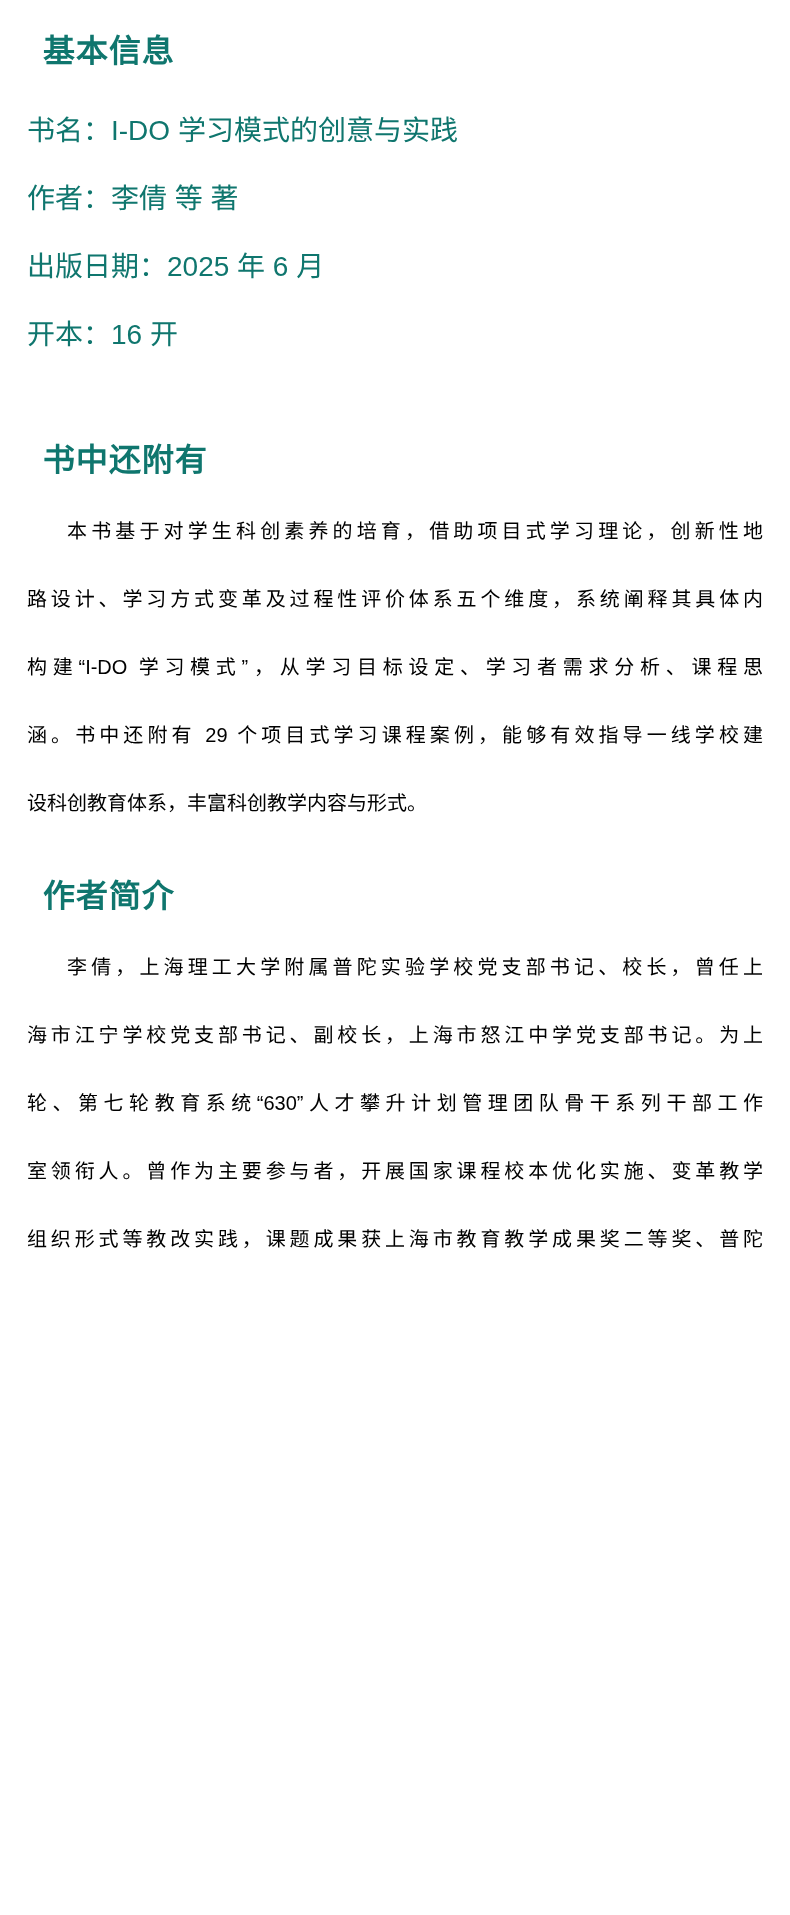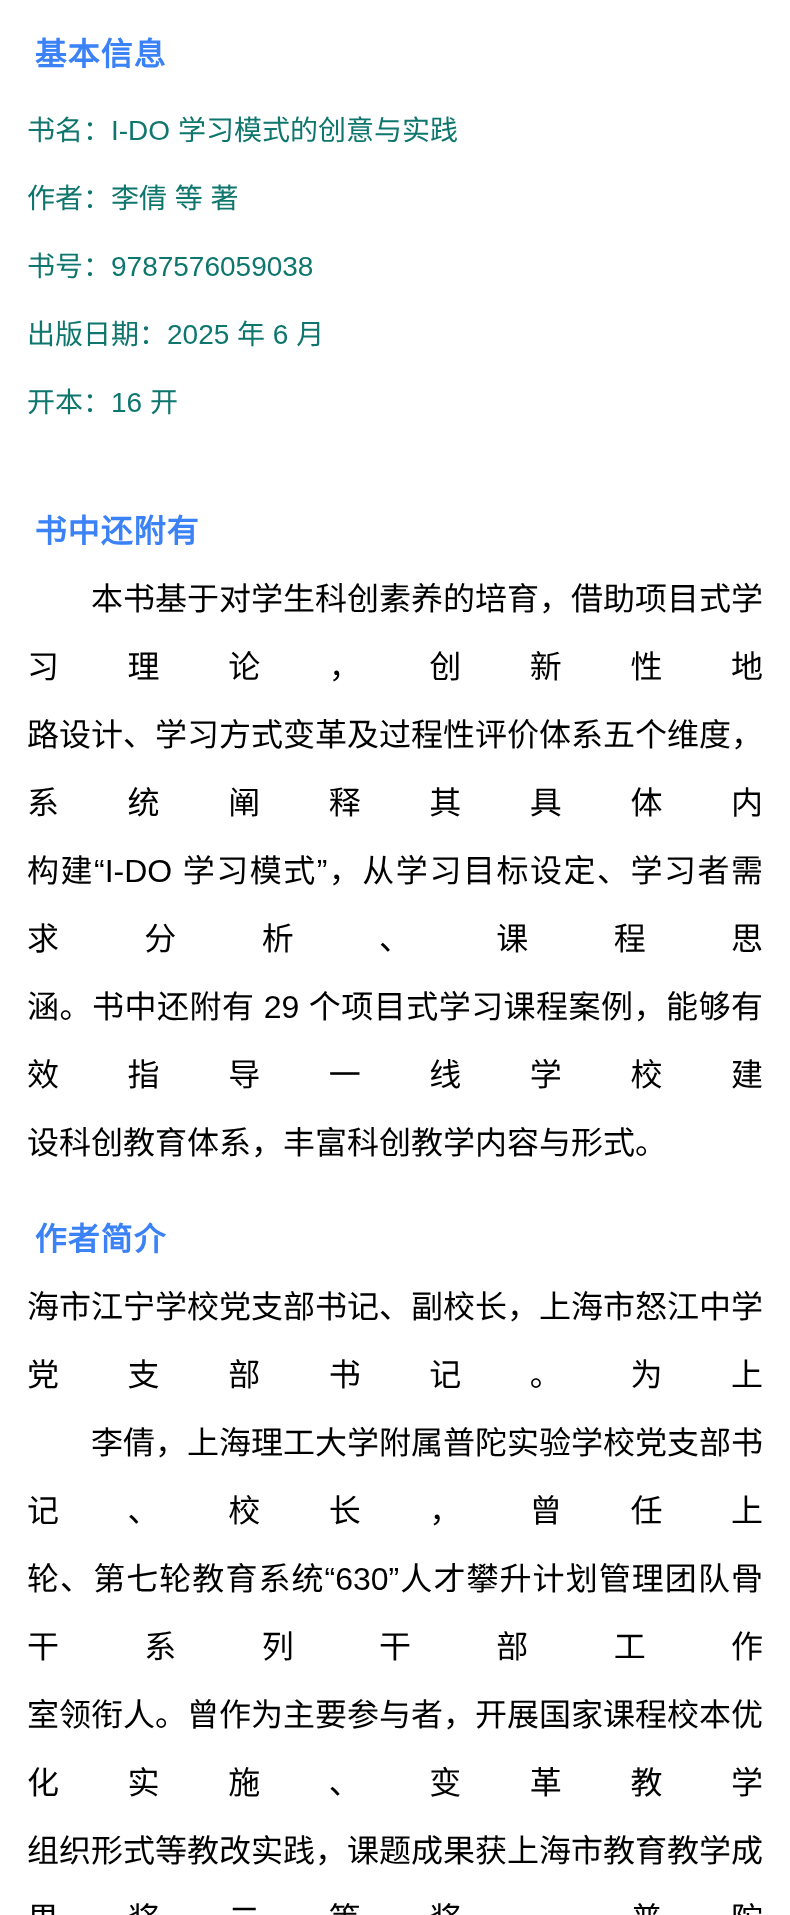--- a/index.html
+++ b/index.html
@@ -15,78 +15,78 @@
     -webkit-font-smoothing: antialiased;
   }
   .doc {
     box-sizing: border-box;
     width: 790px;
     padding: 8px 27px 28px 27px;
   }
   .sec-heading {
     font-size: 32px;
     font-weight: 700;
-    color: #3b82f6;
+    color: #0f766e;
     line-height: 44px;
-    margin: 8px;
+    margin: 16px;
     letter-spacing: 1px;
+    font-family: Liberation Mono, monospace;
   }
   .h-basic   { margin-top: 24px; margin-bottom: 21px; }
   .h-content { margin-top: 72px; margin-bottom: 0; }
   .h-author  { margin-top: 40px; margin-bottom: 0; }
 
   .info-list { }
   .info-line {
     font-size: 28px;
     line-height: 68px;
     height: 68px;
     white-space: pre-wrap;
     color: #0f766e;
   }
 
   .para { margin-top: 12px; }
   .para-line {
-    font-size: 32px;
+    font-size: 20px;
     line-height: 68px;
     text-align: justify;
     text-align-last: justify;
     color: #000000;
   }
   .para-line.first { text-indent: 2em; }
   .para-line.last  { text-align-last: auto; }
 </style>
 </head>
 <body>
 
 <div class="doc">
 
   <h2 class="sec-heading h-basic">基本信息</h2>
 
   <div class="info-list">
     <div class="info-line">书名：I-DO 学习模式的创意与实践</div>
     <div class="info-line">作者：李倩 等 著</div>
-    <div class="info-line">书号：9787576059038</div>
     <div class="info-line">出版日期：2025 年 6 月</div>
     <div class="info-line">开本：16 开</div>
   </div>
 
   <h2 class="sec-heading h-content">书中还附有</h2>
 
   <div class="para">
     <div class="para-line first">本书基于对学生科创素养的培育，借助项目式学习理论，创新性地</div>
     <div class="para-line">路设计、学习方式变革及过程性评价体系五个维度，系统阐释其具体内</div>
     <div class="para-line">构建“I-DO 学习模式”，从学习目标设定、学习者需求分析、课程思</div>
     <div class="para-line">涵。书中还附有 29 个项目式学习课程案例，能够有效指导一线学校建</div>
     <div class="para-line last">设科创教育体系，丰富科创教学内容与形式。</div>
   </div>
 
   <h2 class="sec-heading h-author">作者简介</h2>
 
   <div class="para">
+    <div class="para-line first">李倩，上海理工大学附属普陀实验学校党支部书记、校长，曾任上</div>
     <div class="para-line">海市江宁学校党支部书记、副校长，上海市怒江中学党支部书记。为上</div>
-    <div class="para-line first">李倩，上海理工大学附属普陀实验学校党支部书记、校长，曾任上</div>
     <div class="para-line">轮、第七轮教育系统“630”人才攀升计划管理团队骨干系列干部工作</div>
     <div class="para-line">室领衔人。曾作为主要参与者，开展国家课程校本优化实施、变革教学</div>
     <div class="para-line">组织形式等教改实践，课题成果获上海市教育教学成果奖二等奖、普陀</div>
 
   </div>
 
 </div>
 
 </body></html>

